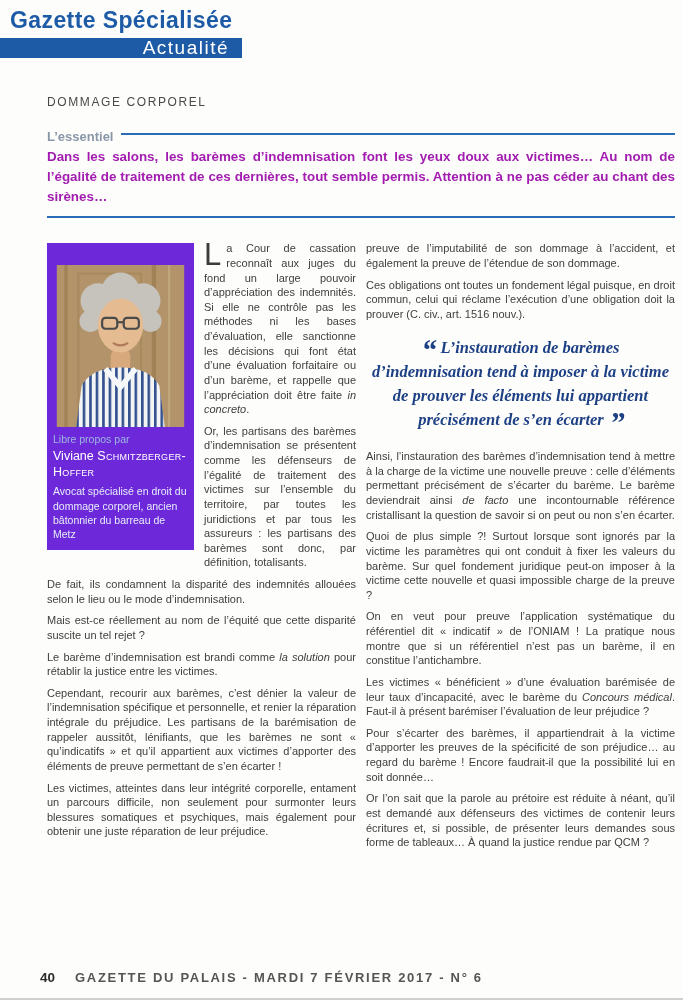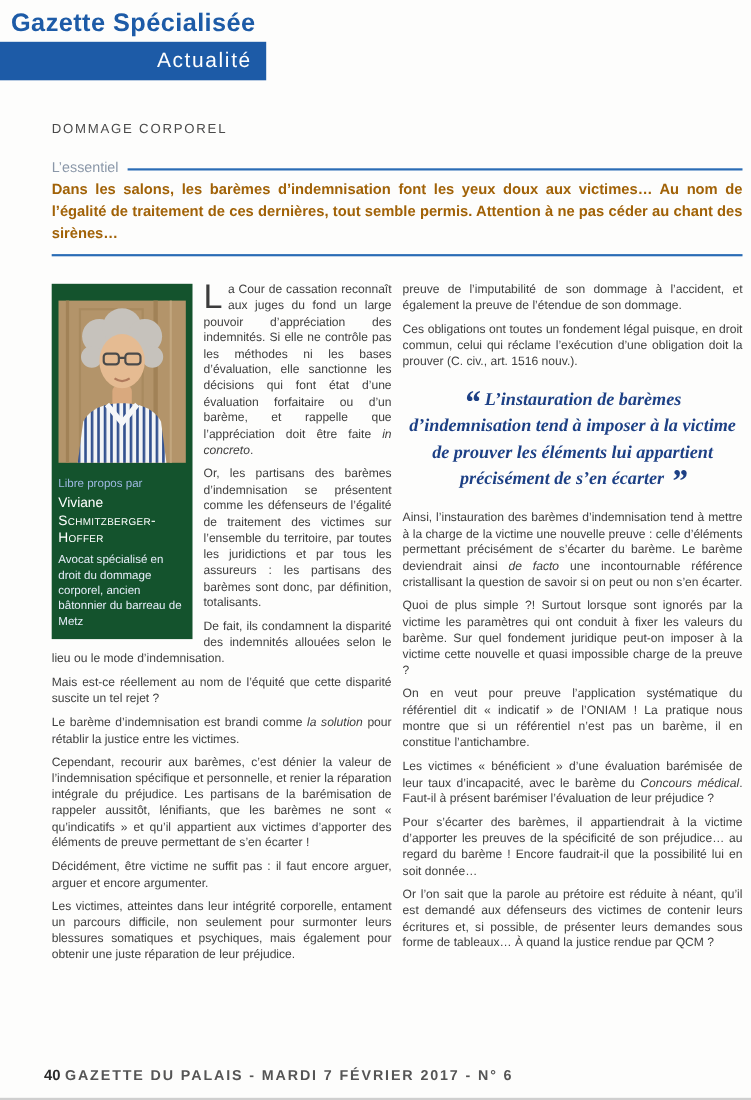--- a/index.html
+++ b/index.html
@@ -5,65 +5,65 @@
   html,body{margin:0;padding:0;background:#e9e9e9;}
   .page{
     position:relative; width:683px; height:1000px; margin:0 auto;
     background:#fdfdfc; overflow:hidden;
     font-family:"Liberation Sans", sans-serif; color:#3c3c3c;
     border-bottom:2px solid #cfcfcf; box-sizing:border-box;
   }
   
   .masthead{padding:7px 0 0 10px; font-size:23px; font-weight:bold; color:#1d5ba7; letter-spacing:.4px;}
   .section-bar{
-    margin-top:4px; width:242px; height:35px; background:#1d5ba7; color:#fff;
+    margin-top:4px; width:242px; height:20px; background:#1d5ba7; color:#fff;
     display:flex; align-items:center; justify-content:flex-end;
     padding-right:13px; box-sizing:border-box; font-size:19px; letter-spacing:1.5px; font-weight:300;text-align:right;
   }
   
   .content{padding:0 8px 0 47px;}
   .kicker{margin-top:37px; font-size:12px; font-weight:400; letter-spacing:1.6px; color:#4a4a4a;}
   .title{
     margin:6px 0 0; font-family:"Liberation Serif", serif; font-size:27px; font-weight:700;
     color:#1e3f7e; line-height:1.28; max-width:625px;
   }
   .title-ref{font-family:"Liberation Sans", sans-serif; font-size:9px; font-weight:400; color:#5b79a8; margin-left:5px;}
-  .essentiel{margin-top:20px; display:flex; align-items:center; gap:8px; width:628px;}
+  .essentiel{margin-top:20px; display:flex; gap:8px; width:628px;font-weight:bold;}
   .essentiel-label{font-size:13px; color:#8a97a8; white-space:nowrap;}
   .essentiel-rule{flex:1; height:2px; background:#2a6cb5; margin-top:4px;}
-  .standfirst{margin-top:3px; width:628px; font-size:13.4px; font-weight:700; color:#a16207; line-height:1.5; text-align:justify;}
+  .standfirst{margin-top:3px; width:628px; font-size:13.4px; font-weight:700; color:#a21caf; line-height:1.5; text-align:justify;}
   .top-rule{margin-top:9px; width:628px; height:2px; background:#2a6cb5;}
   
   .columns{margin-top:23px; display:flex; gap:10px; width:628px;}
   .col{width:309px;}
   .col p{margin:0 0 7px; font-size:11px; line-height:1.33; text-align:justify; color:#404040;}
   .col p i{font-style:italic;}
   .dropcap::first-letter{
     float:left; font-size:31px; line-height:26px; padding:1px 5px 0 0; color:#3c3c3c; font-weight:400;
   }
   
   .author-box{
-    float:left; width:128px; margin:2px 10px 6px 0; background:#14532d;
-    padding:8px 6px 9px; box-sizing:border-box;
+    float:left; width:147px; margin:2px 10px 6px 0; background:#6d28d9;
+    padding:22px 6px 9px; box-sizing:border-box;
   }
   .author-photo{width:100%; height:162px; display:block;}
   .byline-prefix{margin-top:6px; font-size:10.5px; color:#9db8e0; line-height:1.3;}
   .author-name{font-size:12.5px; color:#ffffff; line-height:1.3; margin-top:1px; font-weight:400;}
   .author-name .sc{font-variant:small-caps; letter-spacing:.3px;}
   .author-bio{font-size:10.5px; color:#e6edf9; line-height:1.34; margin-top:4px;}
   
   .pullquote{
     margin:15px 2px 17px; text-align:center; font-family:"Liberation Serif", serif;
     font-style:italic; font-weight:700; font-size:16.5px; color:#1d4085; line-height:1.45;
   }
   .qmark{font-size:30px; line-height:0; vertical-align:-7px; letter-spacing:-2px;}
   .qmark.open{margin-right:6px;}
   .qmark.close{margin-left:6px;}
   
-  .footer{position:absolute; left:40px; bottom:13px; display:flex; align-items:baseline; gap:4px;}
+  .footer{position:absolute; left:40px; bottom:13px; display:flex; align-items:baseline; gap:20px;}
   .page-num{font-size:13.5px; font-weight:700; color:#2b2b2b;}
   .journal-line{font-size:13px; letter-spacing:1.7px; color:#555; font-weight:700;}
 </style>
 </head>
 <body>
 
 <div class="page">
 
   <div class="masthead">Gazette Spécialisée</div>
   <div class="section-bar">
@@ -122,21 +122,20 @@
           </div>
           <div class="author-bio">Avocat spécialisé en droit du dommage corporel, ancien bâtonnier du barreau de Metz</div>
         </aside>
         <div>
             <p class="dropcap">La Cour de cassation reconnaît aux juges du fond un large pouvoir d’appréciation des indemnités. Si elle ne contrôle pas les méthodes ni les bases d’évaluation, elle sanctionne les décisions qui font état d’une évaluation forfaitaire ou d’un barème, et rappelle que l’appréciation doit être faite <i>in concreto</i>.</p>
             <p>Or, les partisans des barèmes d’indemnisation se présentent comme les défenseurs de l’égalité de traitement des victimes sur l’ensemble du territoire, par toutes les juridictions et par tous les assureurs : les partisans des barèmes sont donc, par définition, totalisants.</p>
             <p>De fait, ils condamnent la disparité des indemnités allouées selon le lieu ou le mode d’indemnisation.</p>
             <p>Mais est-ce réellement au nom de l’équité que cette disparité suscite un tel rejet ?</p>
             <p>Le barème d’indemnisation est brandi comme <i>la solution</i> pour rétablir la justice entre les victimes.</p>
             <p>Cependant, recourir aux barèmes, c’est dénier la valeur de l’indemnisation spécifique et personnelle, et renier la réparation intégrale du préjudice. Les partisans de la barémisation de rappeler aussitôt, lénifiants, que les barèmes ne sont « qu’indicatifs » et qu’il appartient aux victimes d’apporter des éléments de preuve permettant de s’en écarter !</p>
-            <p>Décidément, être victime ne suffit pas : il faut encore arguer, arguer et encore argumenter.</p>
             <p>Les victimes, atteintes dans leur intégrité corporelle, entament un parcours difficile, non seulement pour surmonter leurs blessures somatiques et psychiques, mais également pour obtenir une juste réparation de leur préjudice.</p>
           </div>
       </div>
 
       <div class="col">
         <div>
             <p>preuve de l’imputabilité de son dommage à l’accident, et également la preuve de l’étendue de son dommage.</p>
             <p>Ces obligations ont toutes un fondement légal puisque, en droit commun, celui qui réclame l’exécution d’une obligation doit la prouver (C. civ., art. 1516 nouv.).</p>
           </div>
         <div class="pullquote">

